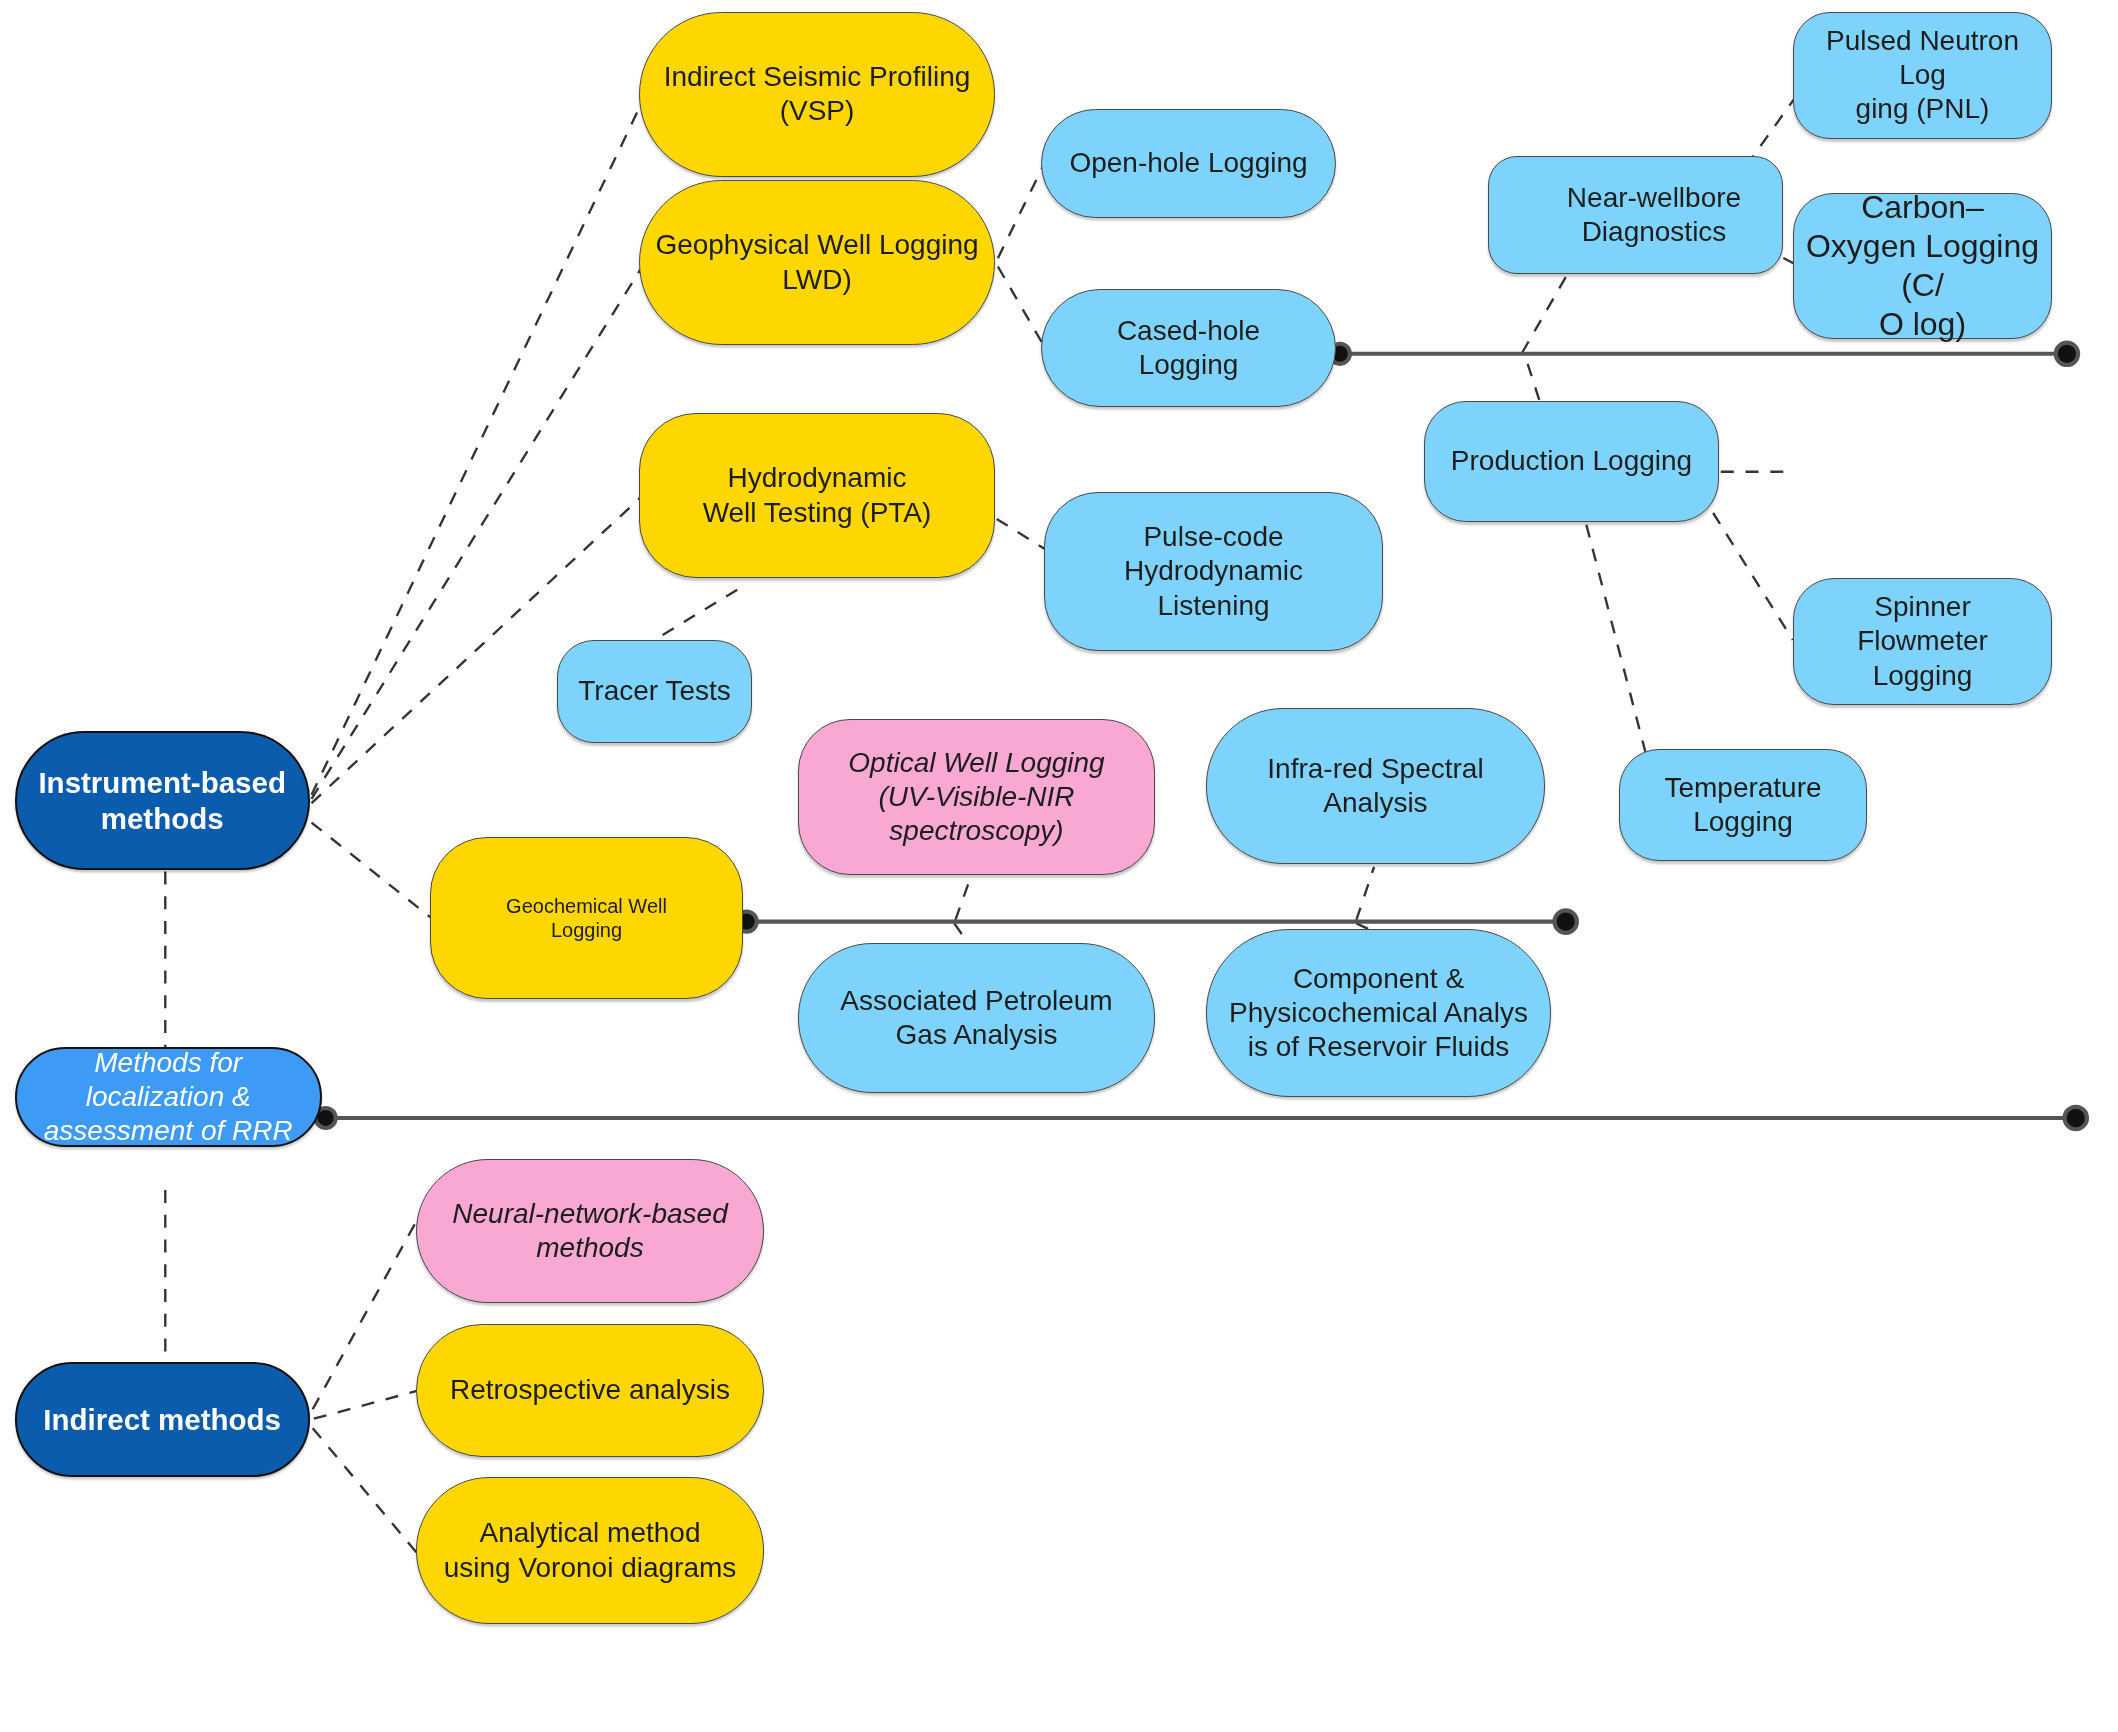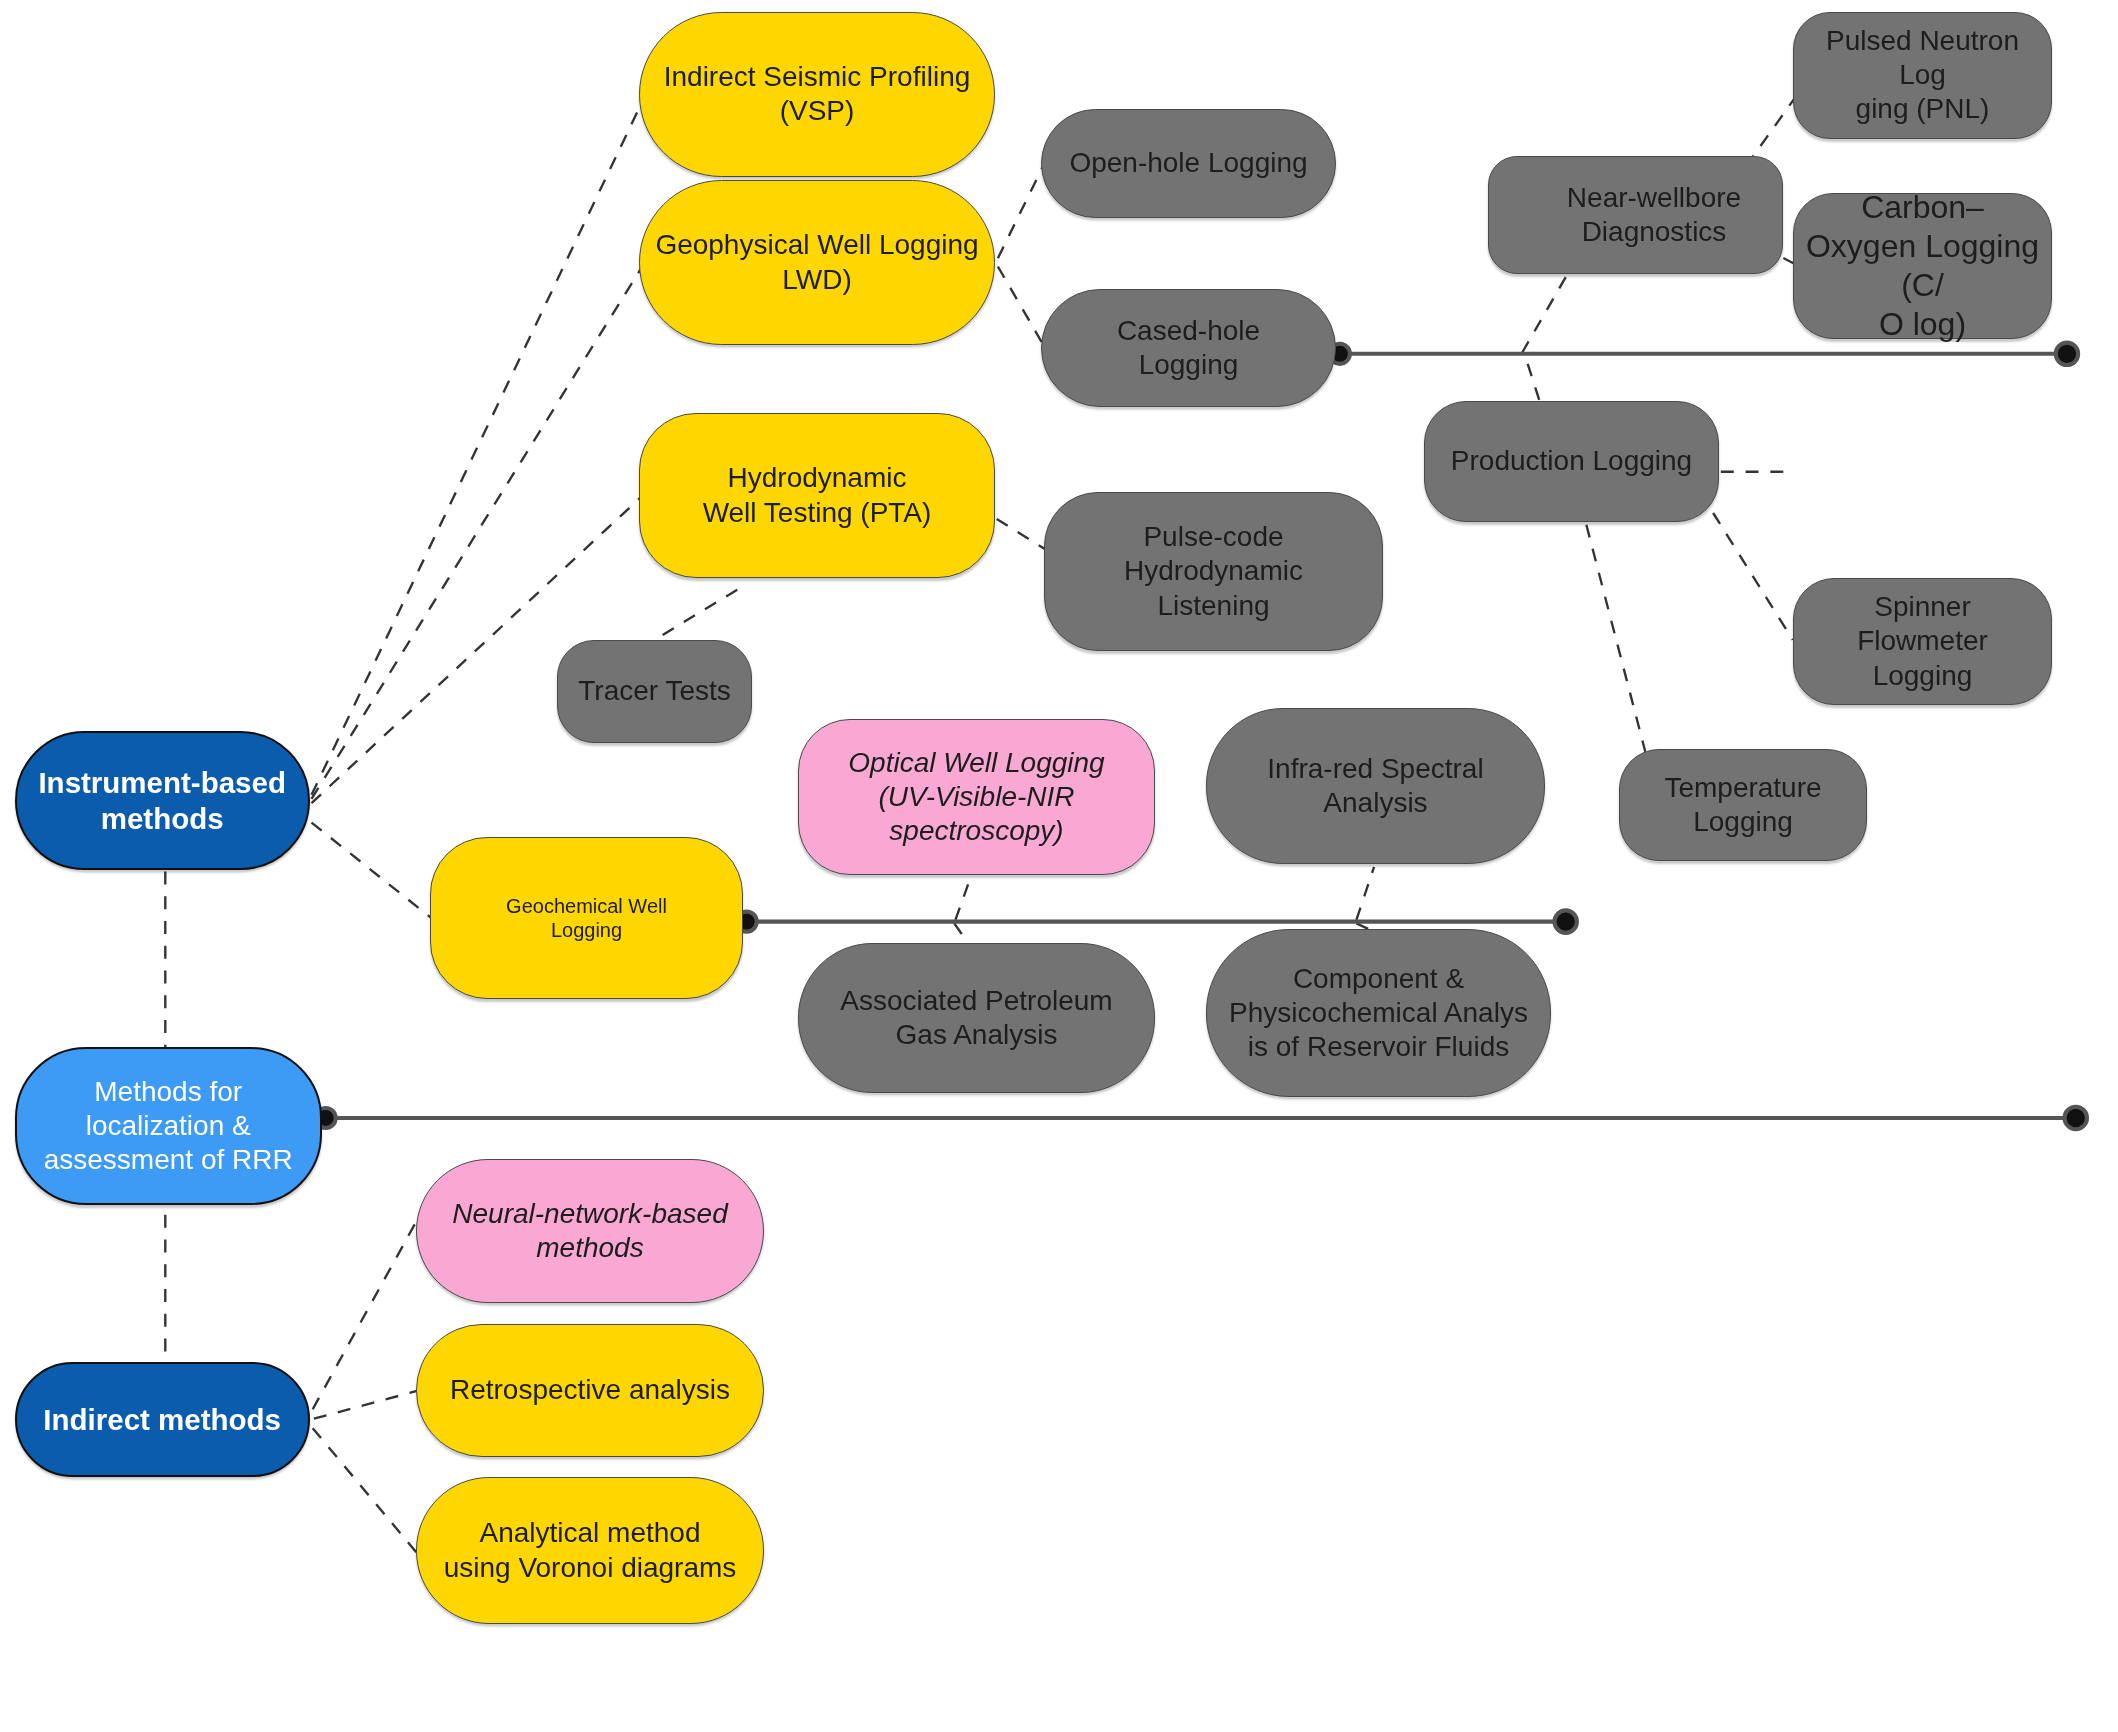--- a/index.html
+++ b/index.html
@@ -40,21 +40,21 @@
     box-shadow: 0 2.4px 2.4px rgba(0,0,0,0.22);
   }
   .node.root {
     border-color: #111111;
     border-width: 2.4px;
     color: #ffffff;
     font-weight: bold;
   }
   .node.root.normalweight { font-weight: normal; }
   .fill-yellow   { background: #FFD700; }
-  .fill-blue     { background: #737373; }
+  .fill-blue     { background: #7dd3fc; }
   .fill-orange   { background: #f9a8d4; font-style: italic; }
   .fill-darkblue { background: #0B5CAD; }
   .fill-midblue  { background: #3D9AF5; }
 </style>
 </head>
 <body>
 
 <div id="stage">
 
   <svg id="edge-layer" viewBox="0 0 3593 2939" width="2119" height="1733" xmlns="http://www.w3.org/2000/svg" aria-hidden="true">
@@ -108,21 +108,21 @@
       <circle cx="552" cy="1896" r="17"></circle>
       <circle cx="3520" cy="1896" r="19"></circle>
     </g>
   </svg>
 
   <div class="node root fill-darkblue" style="left:14.7px; top:731px; width:295px; height:139px; border-radius:70px; font-size:29.5px;">
     <span>Instrument-based
 methods</span>
   </div>
 
-  <div class="node root normalweight fill-midblue" style="left:14.7px; top:1047px; width:307px; height:158px; border-radius:71px; font-size:28px;">
+  <div class="node root normalweight fill-midblue" style="left:14.7px; top:1047px; width:307px; height:100px; border-radius:71px; font-size:28px;font-style:italic;">
     <span>Methods for
 localization &amp;
 assessment of RRR</span>
   </div>
 
   <div class="node root fill-darkblue" style="left:14.7px; top:1362px; width:295px; height:115px; border-radius:58px; font-size:29.5px;">
     <span>Indirect methods</span>
   </div>
 
   <div class="node fill-yellow" style="left:639px; top:11.8px; width:356px; height:165px; border-radius:83px; font-size:28px;">

